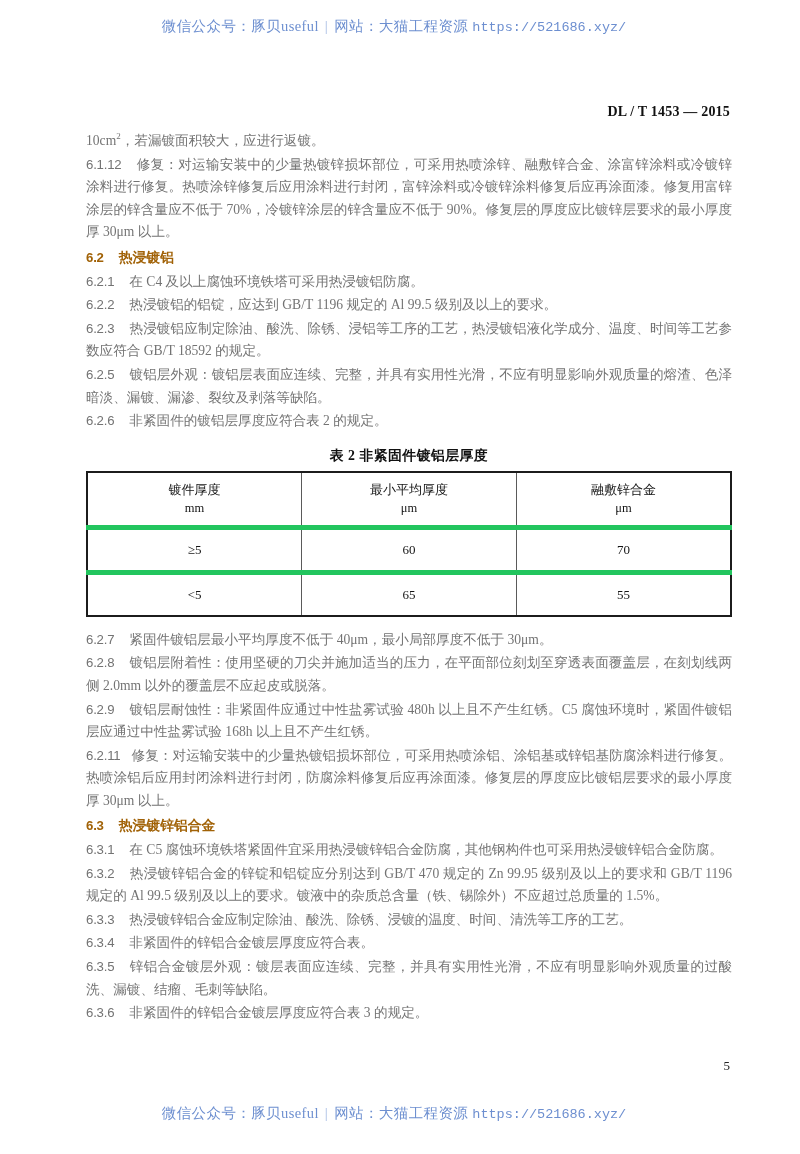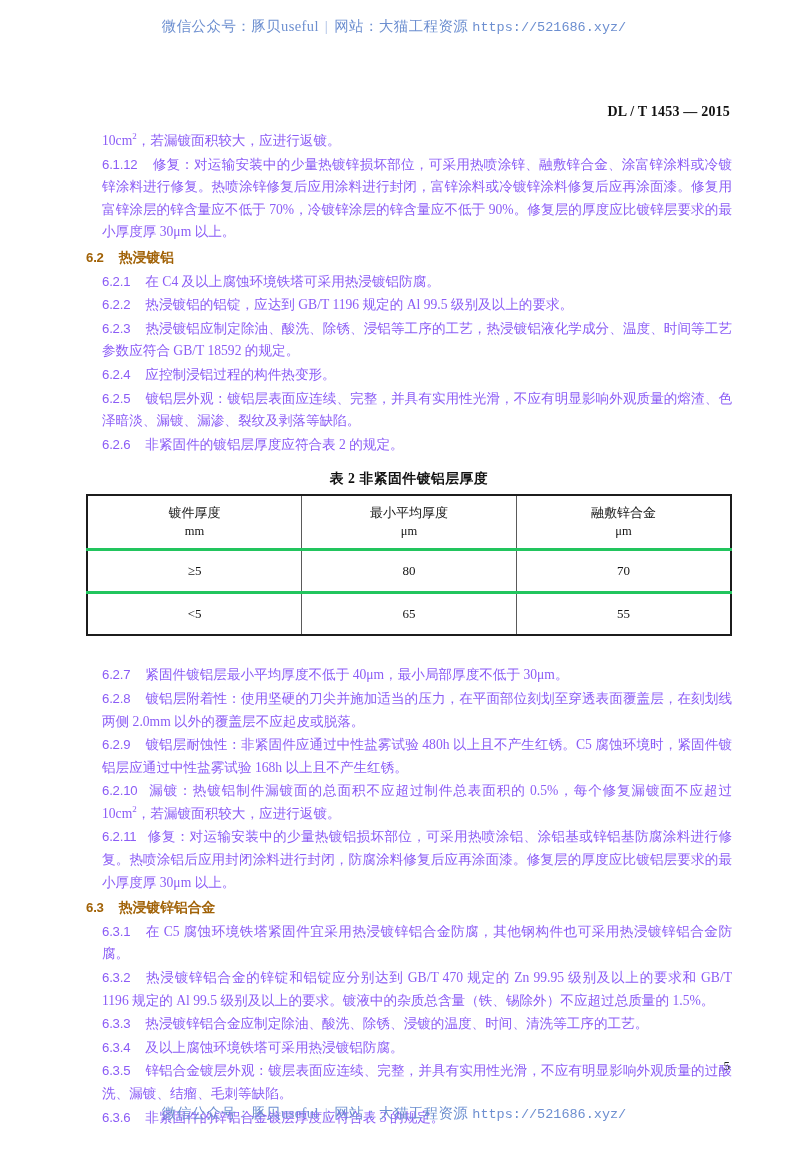--- a/index.html
+++ b/index.html
@@ -56,26 +56,26 @@
   }
 
   
   .content {
     position: absolute;
     left: 86px;
     top: 130px;
     width: 646px;
   }
   p.para {
-    margin: 0 0 1px 16px;
+    margin: 0 0 1px 0;
     font-size: 13.6px;
     line-height: 22.6px;
     text-align: justify;
     text-justify: inter-ideograph;
-    color: #8b5cf6;
+    color: #737373;
   }
   p.para.cont {
     text-indent: 0;
   }
   .num {
     font-family: "Liberation Sans", "DejaVu Sans", sans-serif;
     font-size: 13.2px;
     letter-spacing: -0.2px;
   }
   .gap-sm { display: inline-block; width: 11px; }
@@ -91,42 +91,42 @@
     font-weight: bold;
   }
   sup.sup {
     font-size: 9px;
     vertical-align: super;
     line-height: 0;
   }
 
   
   .table-wrap {
-    margin: 14px 0 28px 0;
+    margin: 14px 0 12px 0;
   }
   .table-caption {
     text-align: center;
     font-size: 13.8px;
     font-weight: bold;
     color: #111;
     margin-bottom: 6px;
     letter-spacing: 0.5px;
   }
   table.spec {
     width: 646px;
     border-collapse: collapse;
     table-layout: fixed;
     border-top: 2px solid #1c1c1c;
     border-bottom: 2px solid #1c1c1c;
     border-left: 2px solid #1c1c1c;
     border-right: 2px solid #1c1c1c;
   }
   table.spec td {
     border-right: 1px solid #5a5a5a;
-    border-bottom: 3px solid #22c55e;
+    border-bottom: 5px solid #22c55e;
     text-align: center;
     font-size: 13px;
     line-height: 18px;
     color: #141414;
     padding: 4px 2px;
     vertical-align: middle;
   }
   table.spec td:last-child { border-right: none; }
   table.spec tr:last-child td { border-bottom: none; }
   table.spec tr.head td {
@@ -171,21 +171,20 @@
     <p class="para"><span class="num">6.1.12</span><span class="gap-md"></span><span>修复：对运输安装中的少量热镀锌损坏部位，可采用热喷涂锌、融敷锌合金、涂富锌涂料或冷镀锌涂料进行修复。热喷涂锌修复后应用涂料进行封闭，富锌涂料或冷镀锌涂料修复后应再涂面漆。修复用富锌涂层的锌含量应不低于 70%，冷镀锌涂层的锌含量应不低于 90%。修复层的厚度应比镀锌层要求的最小厚度厚 30μm 以上。</span></p>
 
     <h3 class="heading"><span class="num">6.2</span><span class="gap-md"></span><span>热浸镀铝</span></h3>
 
     <p class="para"><span class="num">6.2.1</span><span class="gap-md"></span><span>在 C4 及以上腐蚀环境铁塔可采用热浸镀铝防腐。</span></p>
 
     <p class="para"><span class="num">6.2.2</span><span class="gap-md"></span><span>热浸镀铝的铝锭，应达到 GB/T 1196 规定的 Al 99.5 级别及以上的要求。</span></p>
 
     <p class="para"><span class="num">6.2.3</span><span class="gap-md"></span><span>热浸镀铝应制定除油、酸洗、除锈、浸铝等工序的工艺，热浸镀铝液化学成分、温度、时间等工艺参数应符合 GB/T 18592 的规定。</span></p>
 
-    <p class="para"><span class="num">6.2.4</span><span class="gap-md"></span><span>应控制浸铝过程的构件热变形。</span></p>
 
     <p class="para"><span class="num">6.2.5</span><span class="gap-md"></span><span>镀铝层外观：镀铝层表面应连续、完整，并具有实用性光滑，不应有明显影响外观质量的熔渣、色泽暗淡、漏镀、漏渗、裂纹及剥落等缺陷。</span></p>
 
     <p class="para"><span class="num">6.2.6</span><span class="gap-md"></span><span>非紧固件的镀铝层厚度应符合表 2 的规定。</span></p>
 
     <div class="table-wrap">
       <div class="table-caption">表 2   非紧固件镀铝层厚度</div>
       <table class="spec">
         <tbody>
             <tr class="head">
@@ -197,51 +196,50 @@
             <span>最小平均厚度</span>
             <span class="unit">μm</span>
           </td>
           <td>
             <span>融敷锌合金</span>
             <span class="unit">μm</span>
           </td>
         </tr>
         <tr class="datarow">
           <td>≥5</td>
-          <td>80</td>
+          <td>60</td>
           <td>70</td>
         </tr>
         <tr class="datarow">
           <td>&lt;5</td>
           <td>65</td>
           <td>55</td>
         </tr>
       </tbody>
         </table>
     </div>
 
     <p class="para"><span class="num">6.2.7</span><span class="gap-md"></span><span>紧固件镀铝层最小平均厚度不低于 40μm，最小局部厚度不低于 30μm。</span></p>
 
     <p class="para"><span class="num">6.2.8</span><span class="gap-md"></span><span>镀铝层附着性：使用坚硬的刀尖并施加适当的压力，在平面部位刻划至穿透表面覆盖层，在刻划线两侧 2.0mm 以外的覆盖层不应起皮或脱落。</span></p>
 
     <p class="para"><span class="num">6.2.9</span><span class="gap-md"></span><span>镀铝层耐蚀性：非紧固件应通过中性盐雾试验 480h 以上且不产生红锈。C5 腐蚀环境时，紧固件镀铝层应通过中性盐雾试验 168h 以上且不产生红锈。</span></p>
 
-    <p class="para"><span class="num">6.2.10</span><span class="gap-sm"></span><span>漏镀：热镀铝制件漏镀面的总面积不应超过制件总表面积的 0.5%，每个修复漏镀面不应超过 10cm</span><sup class="sup">2</sup><span>，若漏镀面积较大，应进行返镀。</span></p>
 
     <p class="para"><span class="num">6.2.11</span><span class="gap-sm"></span><span>修复：对运输安装中的少量热镀铝损坏部位，可采用热喷涂铝、涂铝基或锌铝基防腐涂料进行修复。热喷涂铝后应用封闭涂料进行封闭，防腐涂料修复后应再涂面漆。修复层的厚度应比镀铝层要求的最小厚度厚 30μm 以上。</span></p>
 
     <h3 class="heading"><span class="num">6.3</span><span class="gap-md"></span><span>热浸镀锌铝合金</span></h3>
 
     <p class="para"><span class="num">6.3.1</span><span class="gap-md"></span><span>在 C5 腐蚀环境铁塔紧固件宜采用热浸镀锌铝合金防腐，其他钢构件也可采用热浸镀锌铝合金防腐。</span></p>
 
     <p class="para"><span class="num">6.3.2</span><span class="gap-md"></span><span>热浸镀锌铝合金的锌锭和铝锭应分别达到 GB/T 470 规定的 Zn 99.95 级别及以上的要求和 GB/T 1196 规定的 Al 99.5 级别及以上的要求。镀液中的杂质总含量（铁、锡除外）不应超过总质量的 1.5%。</span></p>
 
     <p class="para"><span class="num">6.3.3</span><span class="gap-md"></span><span>热浸镀锌铝合金应制定除油、酸洗、除锈、浸镀的温度、时间、清洗等工序的工艺。</span></p>
 
-    <p class="para"><span class="num">6.3.4</span><span class="gap-md"></span><span>及以上腐蚀环境铁塔可采用热浸镀铝防腐。</span></p>
+    <p class="para"><span class="num">6.3.4</span><span class="gap-md"></span><span>非紧固件的锌铝合金镀层厚度应符合表。</span></p>
 
     <p class="para"><span class="num">6.3.5</span><span class="gap-md"></span><span>锌铝合金镀层外观：镀层表面应连续、完整，并具有实用性光滑，不应有明显影响外观质量的过酸洗、漏镀、结瘤、毛刺等缺陷。</span></p>
 
     <p class="para"><span class="num">6.3.6</span><span class="gap-md"></span><span>非紧固件的锌铝合金镀层厚度应符合表 3 的规定。</span></p>
 
   </div>
 
   <div class="pagenum">5</div>
 
   <div class="watermark watermark-bottom">

